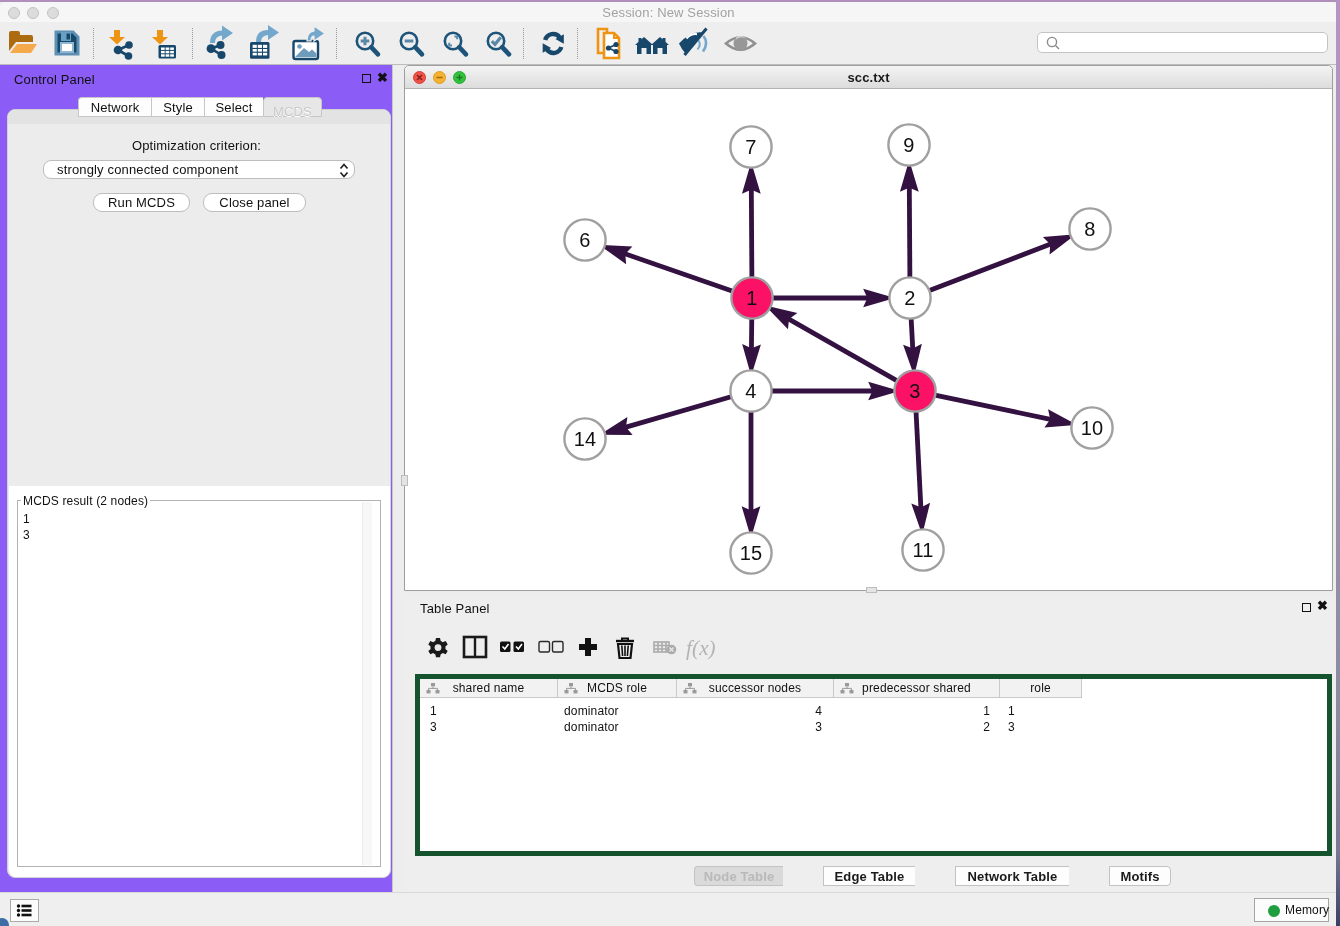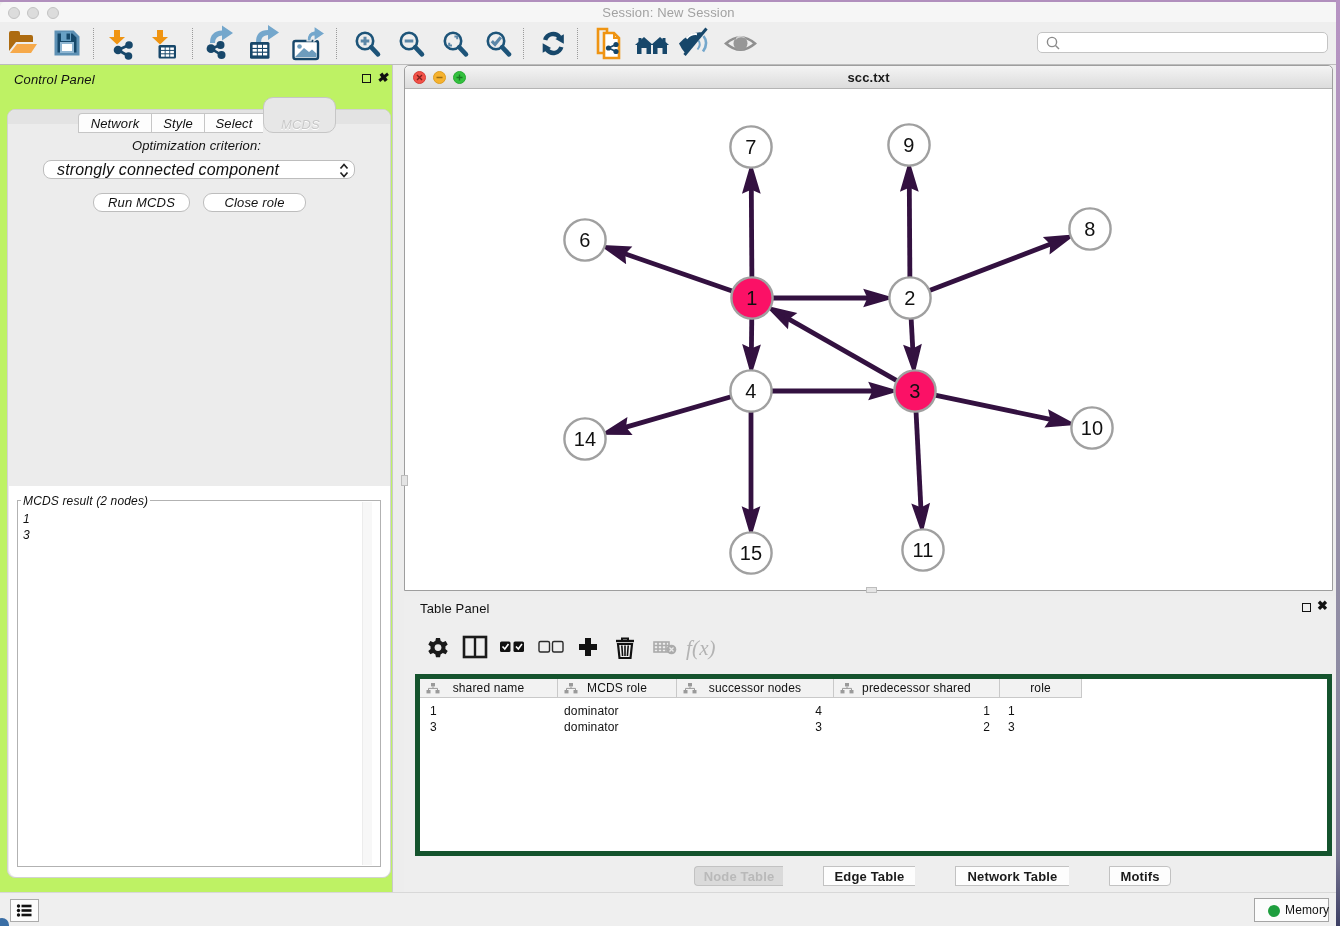--- a/index.html
+++ b/index.html
@@ -16,37 +16,37 @@
   background:#dcdcdc; border:1px solid #c3c3c3; }
 #wintitle { position:absolute; left:0; right:0; top:3px; text-align:center;
   font-size:13px; color:#a2a2a2; }
 
 #toolbar { left:0; top:22px; width:1337px; height:43px; background:#eeeeee; border-bottom:1px solid #bcbcbc; }
 .sep { position:absolute; top:6px; height:31px; width:0; border-left:1px dotted #9a9a9a; }
 .ticon { position:absolute; top:0; }
 #searchbox { position:absolute; left:1037px; top:10px; width:291px; height:21px; background:#fff;
   border:1px solid #c4c4c4; border-radius:5px; }
 
-#cpanel { left:0; top:65px; width:393px; height:827px; background:#bef264; border-right:1px solid #c9c9c9;font-style:italic; }
+#cpanel { left:0; top:65px; width:393px; height:827px; background:#8b5cf6; border-right:1px solid #c9c9c9; }
 #cptitle { position:absolute; left:14px; top:7px; font-size:13px; color:#111; }
 .cpfloat { position:absolute; top:9px; width:9px; height:9px; border:1.5px solid #111; }
 .cpx { position:absolute; top:5px; font-size:13px; font-weight:bold; color:#111; }
 .tabs { position:absolute; display:flex; z-index:5;align-items:flex-end; }
 .tab { height:20px; background:#fdfdfd; border:1px solid #c6c6c6; border-right:none;
   font-size:13px; color:#111; text-align:center; line-height:19px; padding:0 12px; }
 .tab.first { border-radius:4px 0 0 0; }
 .tab.last { border-right:1px solid #c6c6c6; border-radius:0 4px 0 0; }
 .tab.sel { background:#e7e7e7; color:#c9c9c9; text-shadow:0 1px 0 #ffffff; border-radius:4px 4px 0 0; }
 #cpcontainer { position:absolute; left:7px; top:44px; width:384px; height:769px;
   background:#ececec; border:1px solid #d2d2d2; border-radius:8px; }
 #cpstrip { position:absolute; left:8px; top:45px; width:382px; height:14px; background:#e3e3e3;
   border-radius:8px 8px 0 0; }
 #optlabel { position:absolute; left:0; width:393px; top:73px; text-align:center; font-size:13px; color:#111; }
 #dropdown { position:absolute; left:43px; top:95px; width:312px; height:19px; background:#fff;
-  border:1px solid #bdbdbd; border-radius:8px; font-size:16px; color:#111; line-height:18px; padding-left:13px; }
+  border:1px solid #bdbdbd; border-radius:8px; font-size:13px; color:#111; line-height:18px; padding-left:13px; }
 .btn { position:absolute; height:19px; background:#fff; border:1px solid #bdbdbd; border-radius:9px;
   font-size:13px; color:#111; text-align:center; line-height:18px; }
 #resultpanel { position:absolute; left:9px; top:421px; width:381px; height:391px; background:#fff; border-radius:0 0 8px 8px; }
 #mcdsbox { position:absolute; left:17px; top:435px; width:364px; height:367px; border:1px solid #b2b2b2; }
 #mcdstitle { position:absolute; left:21px; top:429px; font-size:12px; color:#111; background:#fff; padding:0 2px; }
 #mcdsscroll { position:absolute; left:362px; top:437px; width:10px; height:363px; background:#f7f7f7;
   border-left:1px solid #ececec; }
 .mcdsline { position:absolute; left:23px; font-size:12px; color:#111; }
 
 #statusbar { left:0; top:892px; width:1337px; height:34px; background:#efefef; border-top:1px solid #d8d8d8; }
@@ -231,33 +231,33 @@
   </div>
 </div>
 <div id="cpanel" class="abs">
   <div id="cptitle">Control Panel</div>
   <div class="cpfloat" style="left:362px;"></div>
   <div class="cpx" style="left:377px;">✖</div>
   <div class="tabs" style="left:78px; top:32px;">
     <div class="tab first" style="width:73px;padding:0;">Network</div>
     <div class="tab" style="width:53px;padding:0;">Style</div>
     <div class="tab" style="width:59px;padding:0;">Select</div>
-    <div class="tab last sel" style="width:73px;padding:17px;border-radius:10px;">MCDS</div>
+    <div class="tab last sel" style="width:59px;padding:4px;">MCDS</div>
   </div>
   <div id="cpcontainer"></div>
   <div id="cpstrip"></div>
   <div id="optlabel">Optimization criterion:</div>
   <div id="dropdown">strongly connected component
     <svg width="12" height="17" viewBox="0 0 12 17" style="position:absolute;right:4px;top:1px;">
       <path d="M2.5 6.5 L6 2.5 L9.5 6.5" fill="none" stroke="#222" stroke-width="1.7"></path>
       <path d="M2.5 10.5 L6 14.5 L9.5 10.5" fill="none" stroke="#222" stroke-width="1.7"></path>
     </svg>
   </div>
   <div class="btn" style="left:93px; top:128px; width:97px;">Run MCDS</div>
-  <div class="btn" style="left:203px; top:128px; width:103px;">Close role</div>
+  <div class="btn" style="left:203px; top:128px; width:103px;">Close panel</div>
   <div id="resultpanel"></div>
   <div id="mcdsbox"></div>
   <div id="mcdstitle">MCDS result (2 nodes)</div>
   <div id="mcdsscroll"></div>
   <div class="mcdsline" style="top:447px;">1</div>
   <div class="mcdsline" style="top:463px;">3</div>
 </div>
 <div id="netwin" class="abs">
   <div id="nettitle">
     <div class="mac" style="left:8px; background:#f25148; border:0.5px solid #d43e36;"></div>

